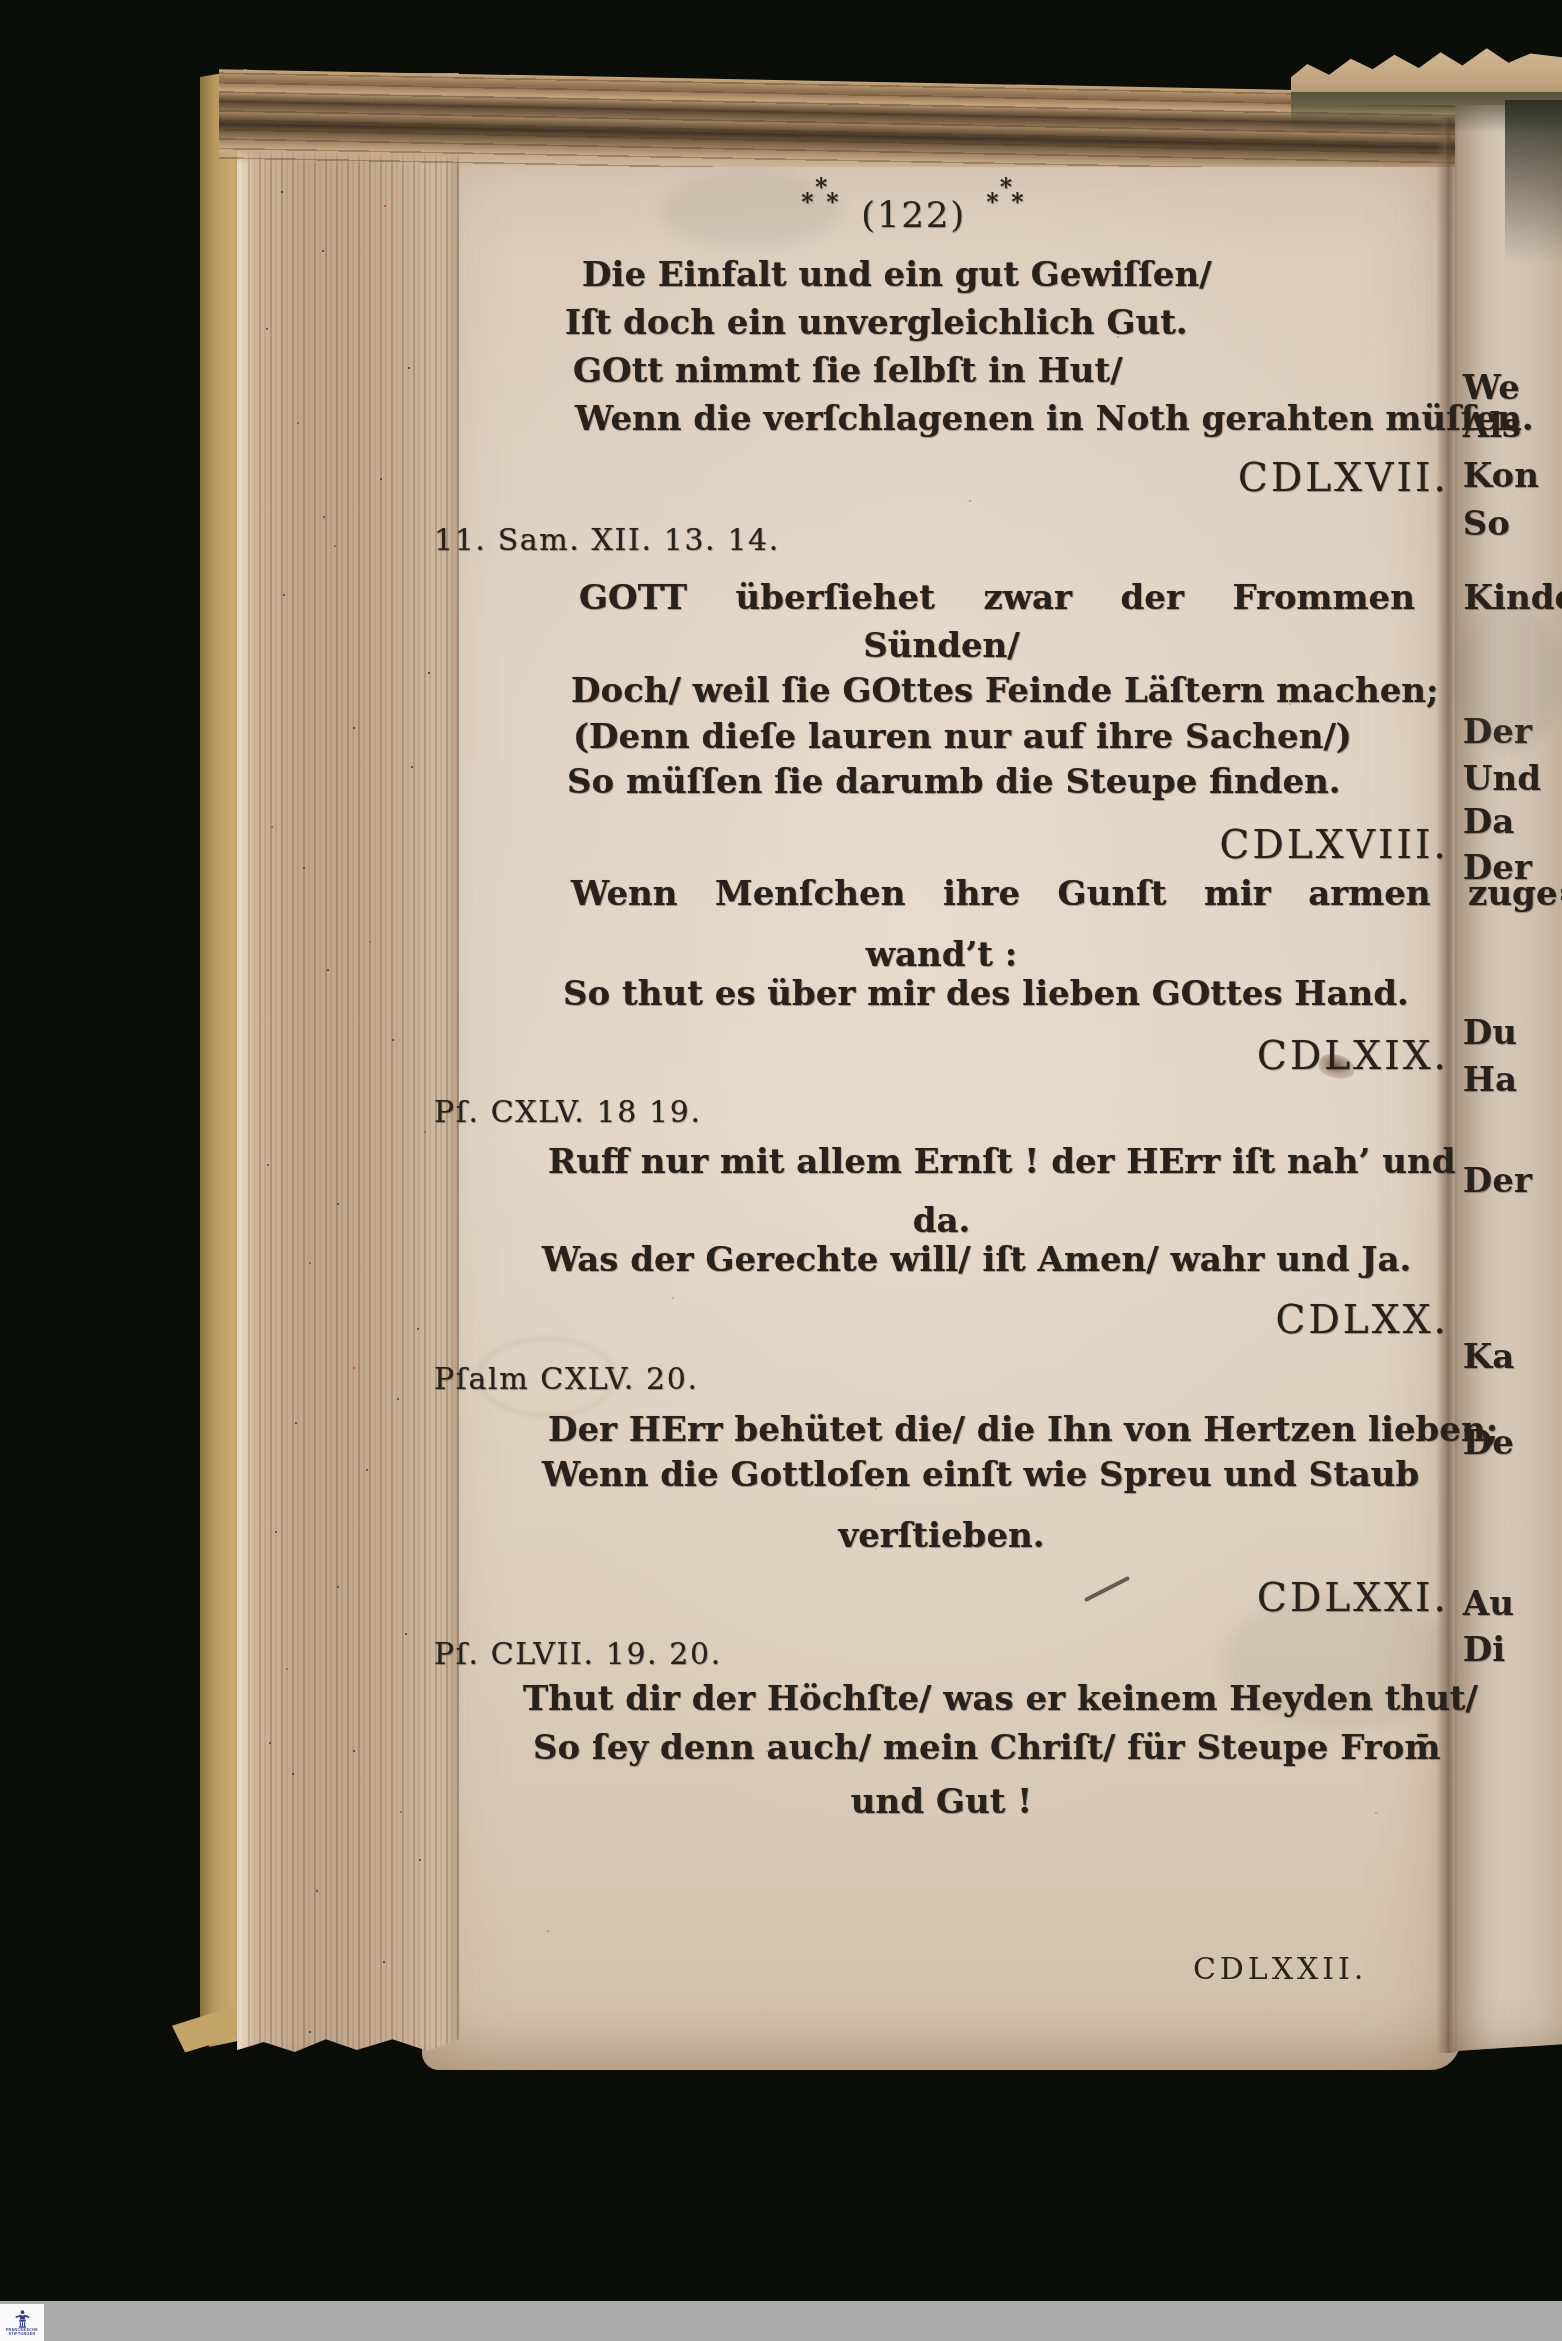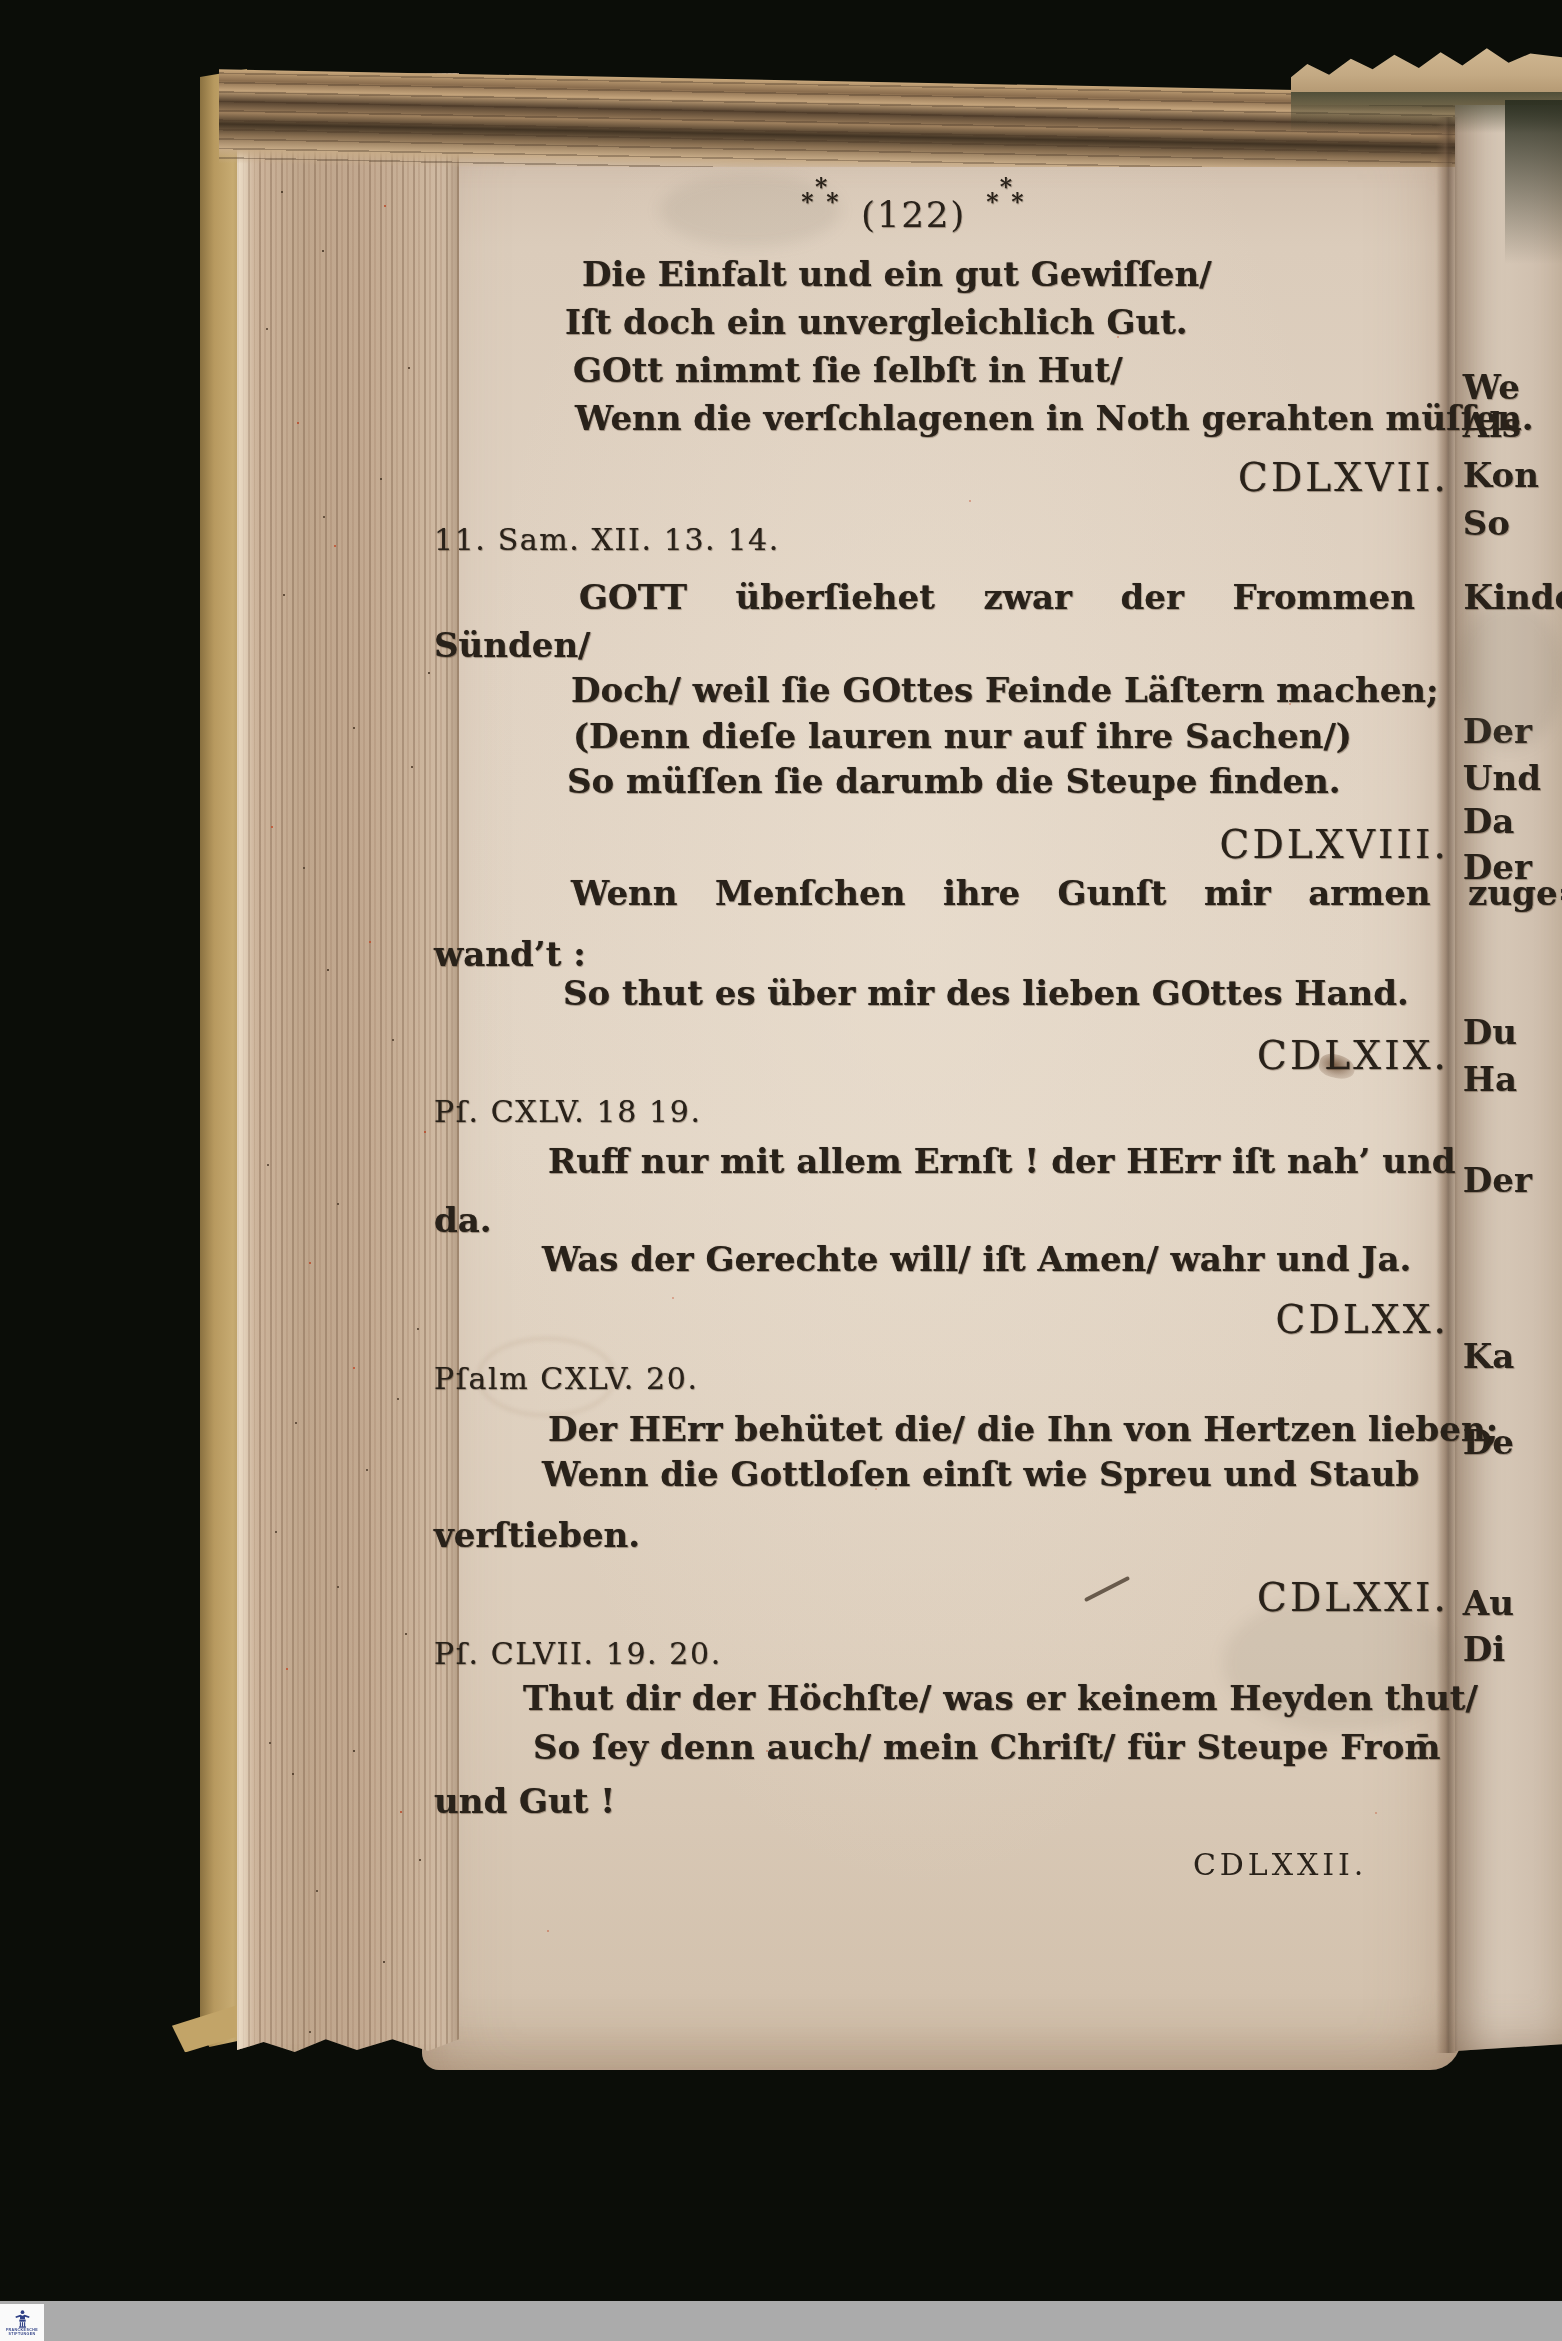--- a/index.html
+++ b/index.html
@@ -66,31 +66,31 @@
     background:radial-gradient(ellipse at 45% 45%, rgba(110,80,56,.85) 0%, rgba(122,91,68,.35) 55%, rgba(122,91,68,0) 100%);
     border-radius:46% 60% 52% 44%;}
   .pen-mark{position:absolute;left:1082px;top:1587px;width:50px;height:3.9px;z-index:12;
     background:rgba(72,58,44,.78);border-radius:2.3px;transform:rotate(-27deg);}
   
   .textcol{position:absolute;left:434px;top:0;width:1015px;height:2187px;z-index:12;color:#29221a;}
   .line{position:absolute;left:0;width:1015px;white-space:nowrap;
         text-shadow:0.8px 0.8px 0.8px rgba(62,46,30,.38),0 0 0.8px rgba(44,32,22,.5);}
   .v{font:700 34px "DejaVu Serif",serif;}
   .vj{text-align:justify;text-align-last:justify;white-space:normal;}
-  .vc{padding-right:47px;}
+  .vc{text-align:center;padding-right:47px;}
   .h{font:400 39px "DejaVu Serif",serif;letter-spacing:3.1px;text-align:right;padding-right:31px;}
   .r{font:400 30px "DejaVu Serif",serif;letter-spacing:1.6px;text-align:left;padding-right:31px;}
   .pgheader{position:absolute;left:687px;top:186px;width:453px;z-index:12;color:#29221a;text-align:center;
     display:flex;align-items:flex-start;justify-content:center;gap:20.3px;
     text-shadow:0.8px 0.8px 0.8px rgba(62,46,30,.38);}
   .asterism{display:inline-flex;flex-direction:column;align-items:center;line-height:1;margin-top:-4.7px;}
   .ast-top{font:700 23.4px "DejaVu Serif",serif;line-height:12.5px;}
   .ast-bottom{font:700 23.4px "DejaVu Serif",serif;line-height:17px;letter-spacing:2.3px;}
   .pgnum{font:400 36px "DejaVu Serif",serif;letter-spacing:1.6px;margin-top:8px;}
-  .catchword{position:absolute;left:759px;top:1847px;font:400 30px "DejaVu Serif",serif;letter-spacing:3.9px;}
+  .catchword{position:absolute;left:759px;top:1951px;font:400 30px "DejaVu Serif",serif;letter-spacing:3.9px;}
   .frag{position:absolute;left:7.8px;font:700 34px "DejaVu Serif",serif;color:#29221a;white-space:nowrap;
         text-shadow:0.8px 0.8px 0.8px rgba(62,46,30,.38);}
   
   .footer-bar{position:absolute;left:0;top:2301px;width:1562px;height:41px;background:#ababab;z-index:20;}
   .logo-box{position:absolute;left:0;top:2304px;width:44px;height:38px;background:#fafafa;z-index:21;
     display:flex;flex-direction:column;align-items:center;justify-content:center;}
   .logo-fig{width:17px;height:19px;display:block;}
   .logo-text{font-family:"Liberation Sans",sans-serif;font-weight:bold;font-size:3.6px;line-height:3.9px;
     letter-spacing:0.4px;color:#2e3f85;text-align:center;margin-top:0.8px;}
 </style>

